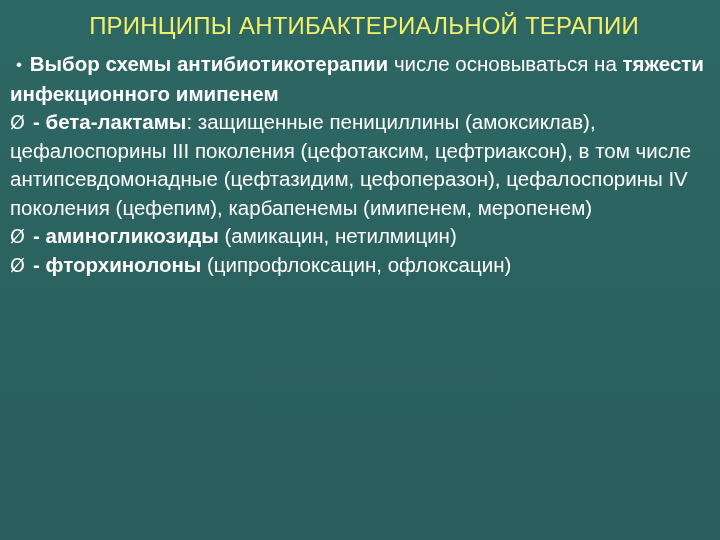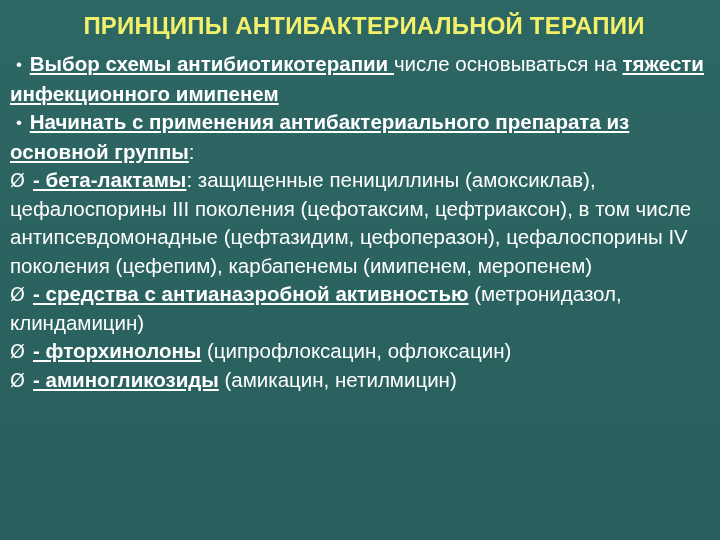--- a/index.html
+++ b/index.html
@@ -19,37 +19,36 @@
     height: 540px;
     background: linear-gradient(to bottom, #2d6764 0%, #2b6360 45%, #29605d 100%);
     box-sizing: border-box;
   }
   .title {
     color: #f2f06a;
     font-size: 24px;
     line-height: 28px;
     text-align: center;
     padding: 12px 32px 0 40px;
-    font-weight: bold;
+    font-weight: normal;
     letter-spacing: 0.2px;
   }
   .body {
     color: #ffffff;
     padding: 10px 8px 0 10px;
     font-size: 20.5px;
     line-height: 28.5px;
   }
   .para {
     margin: 0;
     padding: 0;
     text-indent: 0;
   }
   .b {
     font-weight: bold;
-    text-decoration: underline;
   }
   .bullet-dot {
     font-size: 17px;
     vertical-align: 1px;
     padding-left: 6px;
     padding-right: 3px;
   }
   .bullet-arrow {
     font-family: "DejaVu Sans", sans-serif;
     font-size: 19px;
@@ -59,20 +58,18 @@
 </head>
 <body>
 
 <div class="slide">
 
   <div class="title">ПРИНЦИПЫ АНТИБАКТЕРИАЛЬНОЙ ТЕРАПИИ</div>
 
   <div class="body">
 
   <div class="para"><span class="bullet-dot">• </span><span class="b">Выбор схемы антибиотикотерапии </span><span>числе основываться на </span><span class="b">тяжести инфекционного имипенем</span></div>
-      <div class="para"><span class="bullet-dot">• </span><span class="b">Начинать с применения антибактериального препарата из основной группы</span><span>:</span></div>
       <div class="para"><span class="bullet-arrow">Ø </span><span class="b">- бета-лактамы</span><span>: защищенные пенициллины (амоксиклав), цефалоспорины III поколения (цефотаксим, цефтриаксон), в том числе антипсевдомонадные (цефтазидим, цефоперазон), цефалоспорины IV поколения (цефепим), карбапенемы (имипенем, меропенем)</span></div>
-      <div class="para"><span class="bullet-arrow">Ø </span><span class="b">- средства с антианаэробной активностью</span><span> (метронидазол, клиндамицин)</span></div>
+      <div class="para"><span class="bullet-arrow">Ø </span><span class="b">- аминогликозиды</span><span> (амикацин, нетилмицин)</span></div>
       <div class="para"><span class="bullet-arrow">Ø </span><span class="b">- фторхинолоны</span><span> (ципрофлоксацин, офлоксацин)</span></div>
-      <div class="para"><span class="bullet-arrow">Ø </span><span class="b">- аминогликозиды</span><span> (амикацин, нетилмицин)</span></div>
     </div>
 
 </div>
 
 </body></html>

